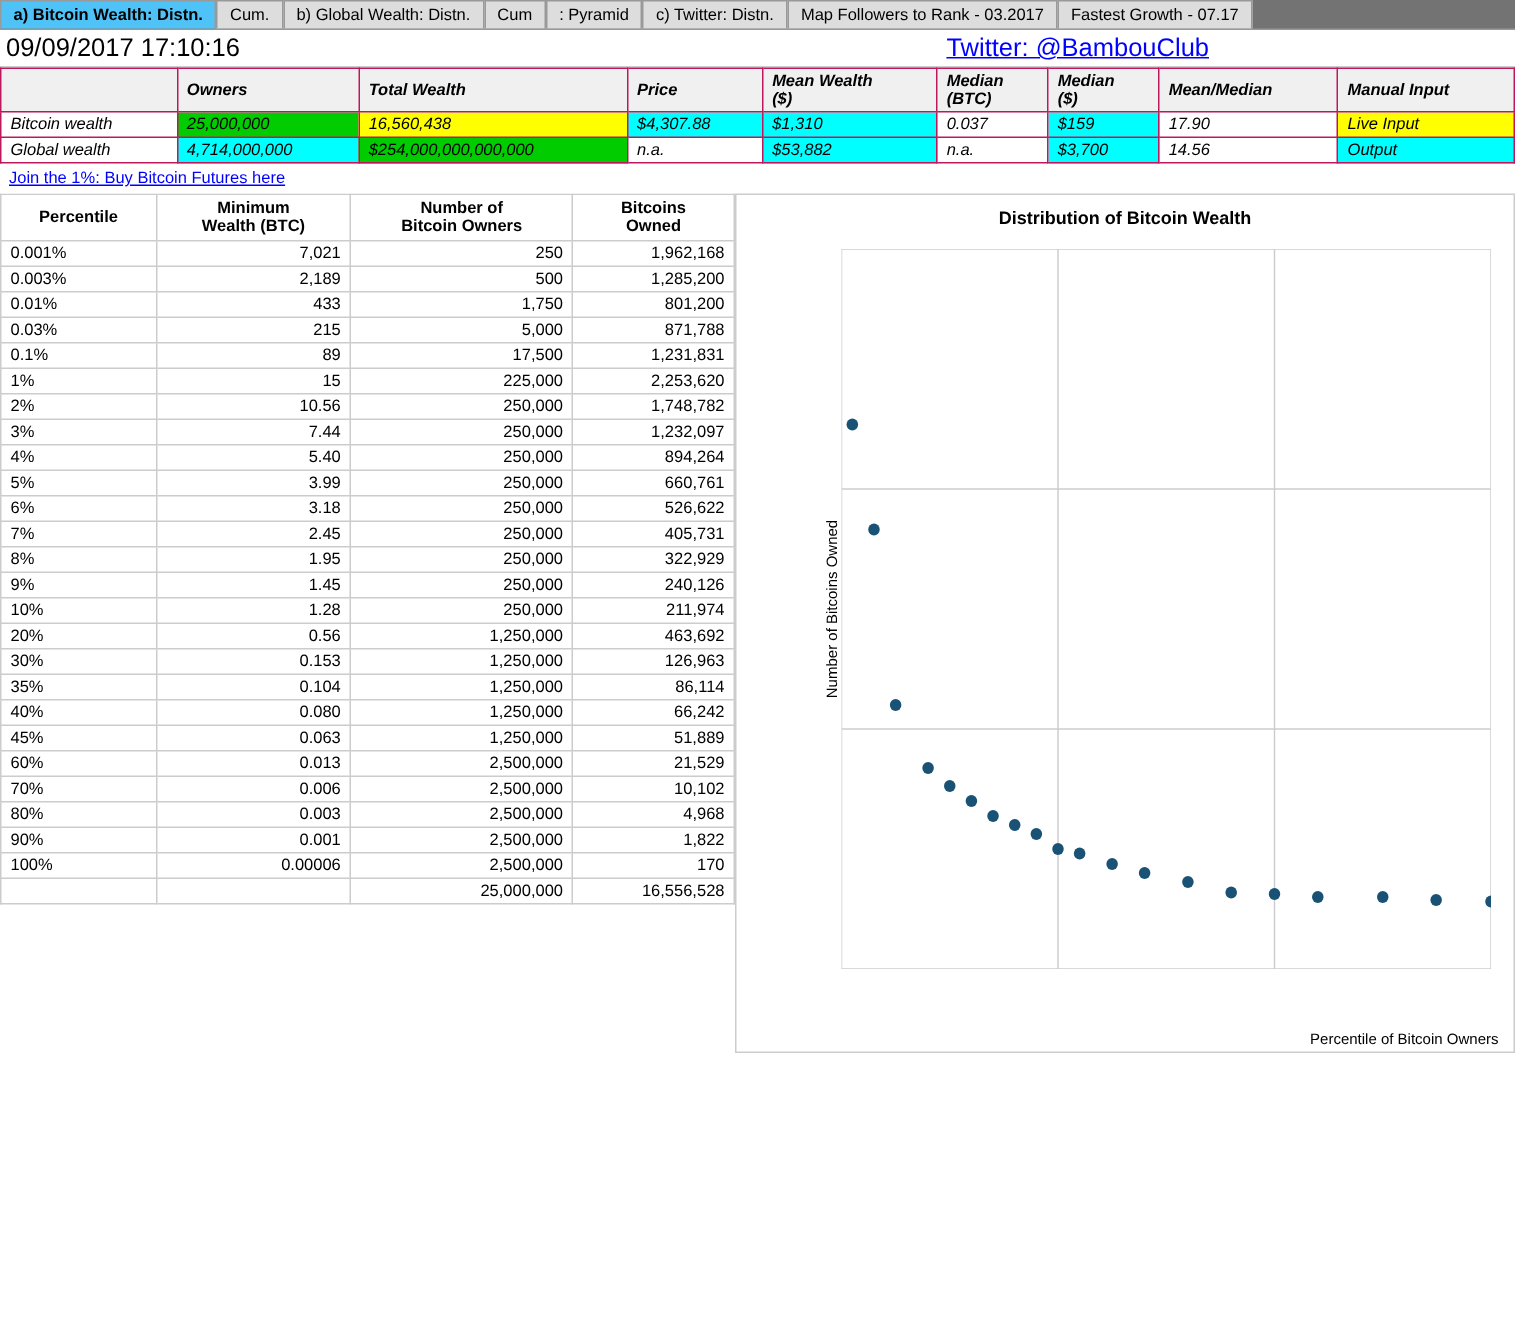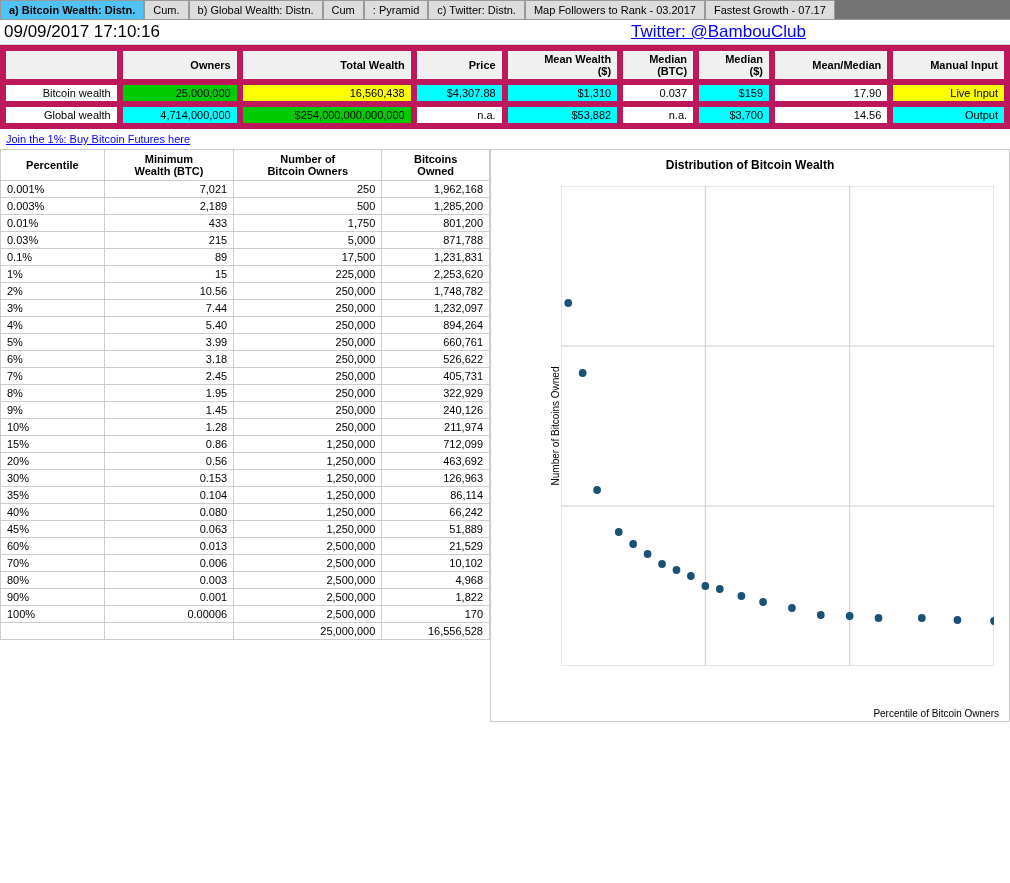--- a/index.html
+++ b/index.html
@@ -10,21 +10,21 @@
     .tab { padding: 3px 8px; border: 1px solid #999; border-bottom: none; cursor: pointer; background: #ddd; font-size: 11px; white-space: nowrap; }
     .tab.active { background: #4fc3f7; font-weight: bold; }
 
     
     #header-row { display: flex; align-items: center; padding: 2px 4px; font-size: 17px; border-bottom: 1px solid #ccc; }
     #datetime { margin-right: 20px; }
     #twitter-link { color: blue; text-decoration: underline; cursor: pointer; margin-left: auto; margin-right: 40%; text-align: center; }
 
     
     #stats-section { width: 100%; border-collapse: collapse; }
-    #stats-section th, #stats-section td { border: 6px solid #be185d; padding: 2px 6px; text-align: right; white-space: nowrap; font-size: 11px; }
+    #stats-section th, #stats-section td { border: 1px solid #be185d; padding: 2px 6px; text-align: left; white-space: nowrap; font-size: 11px; font-style: italic; }
     #stats-section th { background: #f0f0f0; }
     .row-label { text-align: left; font-weight: normal; }
     .owners-cell { background: #00cc00; color: #000; }
     .total-wealth-cell { background: #ffff00; color: #000; }
     .price-cell { background: #00ffff; color: #000; }
     .mean-wealth-cell { background: #00ffff; color: #000; }
     .btc-median-cell { background: #fff; }
     .usd-median-cell { background: #00ffff; }
     .manual-input-header { background: #00cc00; }
     .live-input-cell { background: #ffff00; }
@@ -209,26 +209,20 @@
             <td>250,000</td>
             <td>240,126</td>
           </tr>
           <tr>
             <td>10%</td>
             <td>1.28</td>
             <td>250,000</td>
             <td>211,974</td>
           </tr>
           <tr>
-            <td>15%</td>
-            <td>0.86</td>
-            <td>1,250,000</td>
-            <td>712,099</td>
-          </tr>
-          <tr>
             <td>20%</td>
             <td>0.56</td>
             <td>1,250,000</td>
             <td>463,692</td>
           </tr>
           <tr>
             <td>30%</td>
             <td>0.153</td>
             <td>1,250,000</td>
             <td>126,963</td>

